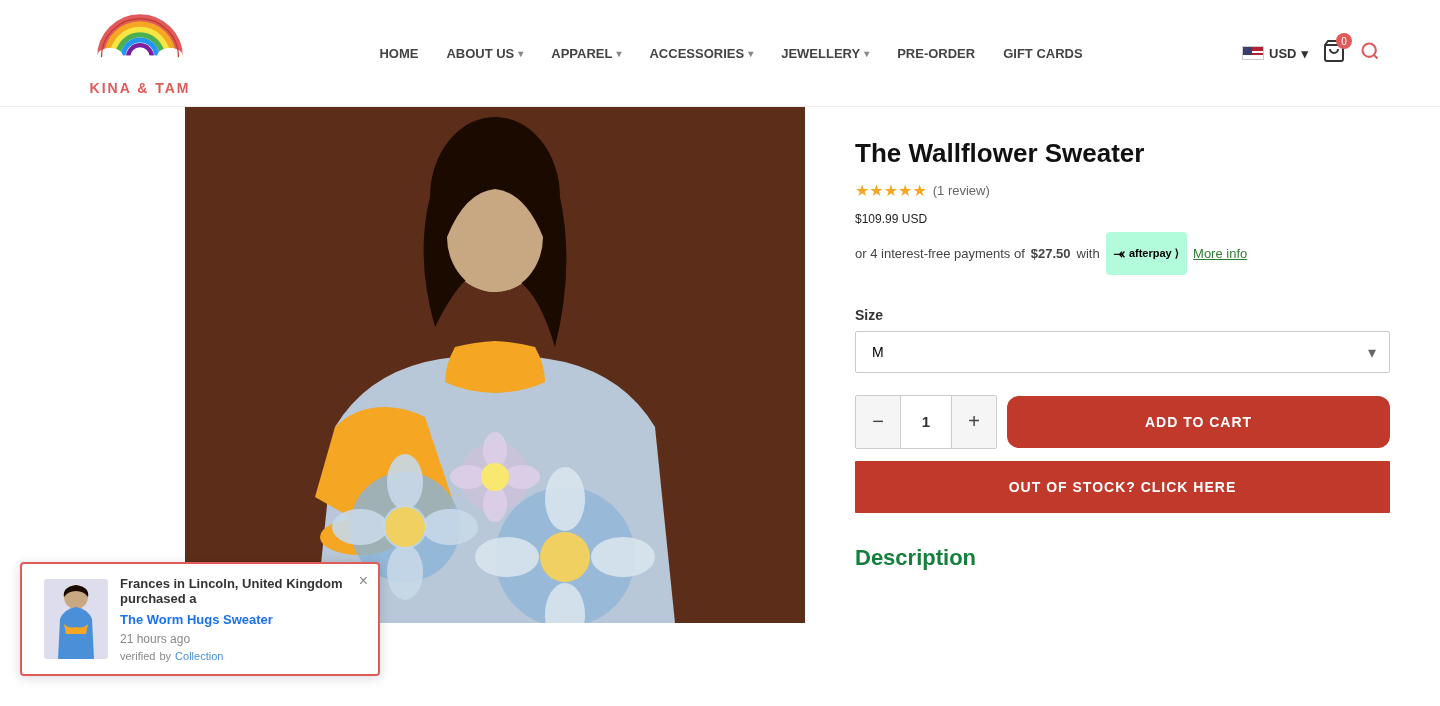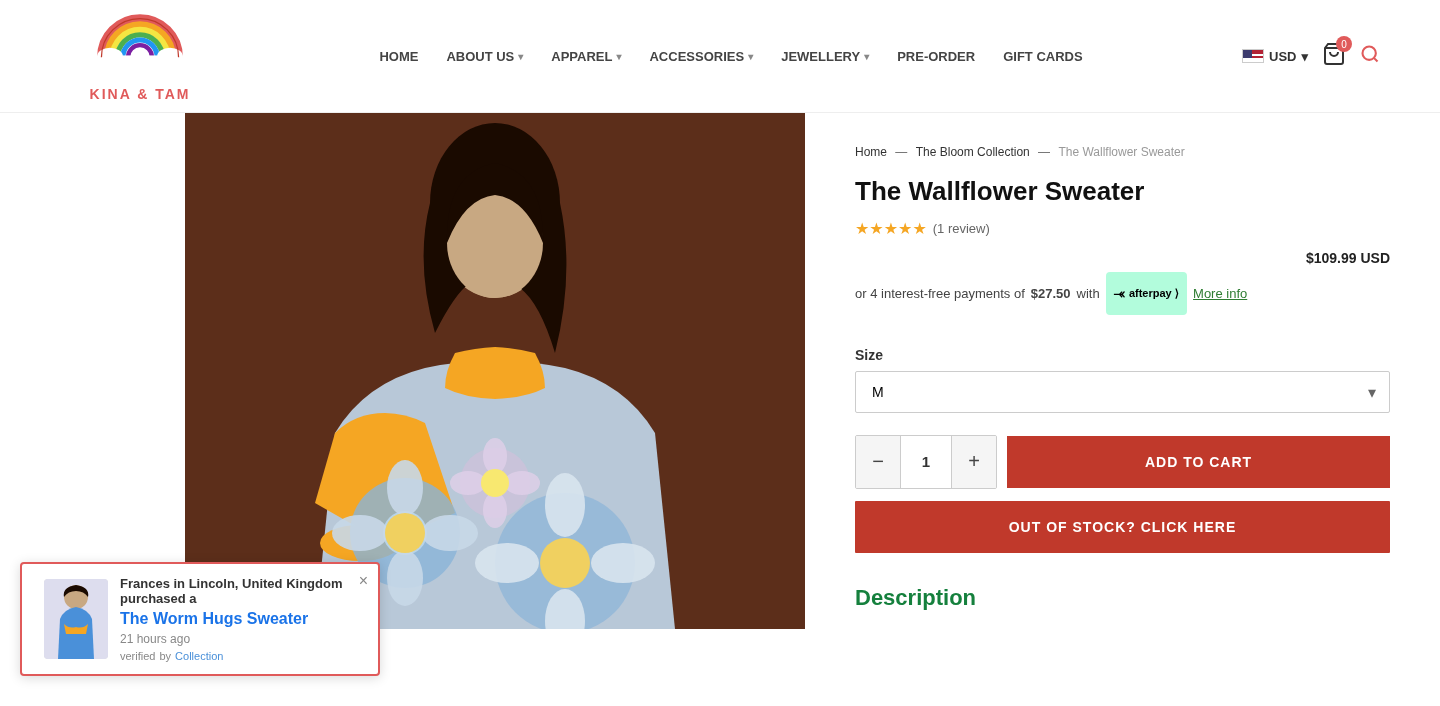--- a/index.html
+++ b/index.html
@@ -22,21 +22,21 @@
     }
     .logo-rainbow {
       width: 100px;
       height: 60px;
     }
     .logo-text {
       font-size: 14px;
       font-weight: bold;
       color: #e05a5a;
       letter-spacing: 2px;
-      margin-top: 16px;
+      margin-top: 10px;
     }
     nav {
       display: flex;
       align-items: center;
       gap: 28px;
     }
     .nav-item {
       font-size: 13px;
       font-weight: 600;
       color: #444;
@@ -154,25 +154,24 @@
     .stars-row {
       display: flex;
       align-items: center;
       gap: 6px;
       margin-bottom: 12px;
     }
     .stars { color: #f5a623; font-size: 16px; }
     .review-count { font-size: 13px; color: #666; }
 
     .price {
-      font-size: 14px;
-      font-weight: 700;
+      font-size: 12px;
+      font-weight: 400;
       color: #222;
       margin-bottom: 6px;
-      text-align: right;
     }
 
     .afterpay-row {
       display: flex;
       align-items: center;
       gap: 6px;
       font-size: 13px;
       color: #444;
       margin-bottom: 32px;
       flex-wrap: wrap;
@@ -266,21 +265,21 @@
       flex: 1;
       height: 52px;
       background: #c0392b;
       color: #fff;
       border: none;
       font-size: 14px;
       font-weight: 700;
       letter-spacing: 1px;
       cursor: pointer;
       text-transform: uppercase;
-      border-radius: 0;
+      border-radius: 12px;
     }
 
     .out-of-stock-btn {
       width: 100%;
       height: 52px;
       background: #c0392b;
       color: #fff;
       border: none;
       font-size: 14px;
       font-weight: 700;
@@ -317,21 +316,21 @@
     .popup-avatar {
       width: 64px;
       height: 80px;
       background: #ddd;
       border-radius: 4px;
       overflow: hidden;
       flex-shrink: 0;
     }
     .popup-text { flex: 1; }
     .popup-name { font-size: 13px; font-weight: 600; color: #333; margin-bottom: 4px; }
-    .popup-product-link { font-size: 16px; color: #1a73e8; font-weight: 600; text-decoration: none; cursor: pointer; }
+    .popup-product-link { font-size: 13px; color: #1a73e8; font-weight: 600; text-decoration: none; cursor: pointer; }
     .popup-time { font-size: 12px; color: #888; margin-top: 4px; }
     .popup-close {
       position: absolute;
       top: 8px; right: 10px;
       font-size: 16px;
       color: #888;
       cursor: pointer;
       background: none;
       border: none;
     }
@@ -466,27 +465,20 @@
         <ellipse cx="283" cy="370" rx="18" ry="12" fill="#e0d0e8" opacity="0.8"></ellipse>
         <ellipse cx="337" cy="370" rx="18" ry="12" fill="#e0d0e8" opacity="0.8"></ellipse>
         <circle cx="310" cy="370" r="14" fill="#f8e870"></circle>
       </svg>
     </div>
   </div>
 
   <div class="product-details-col">
     
     
-    <div class="breadcrumb">
-      <a>Home</a>
-      <span class="separator"> — </span>
-      <a>The Bloom Collection</a>
-      <span class="separator"> — </span>
-      <span class="current">The Wallflower Sweater</span>
-    </div>
 
     
     <h1 class="product-title">The Wallflower Sweater</h1>
 
     
     <div class="stars-row">
       <span class="stars">★★★★★</span>
       <span class="review-count">(1 review)</span>
     </div>
 

